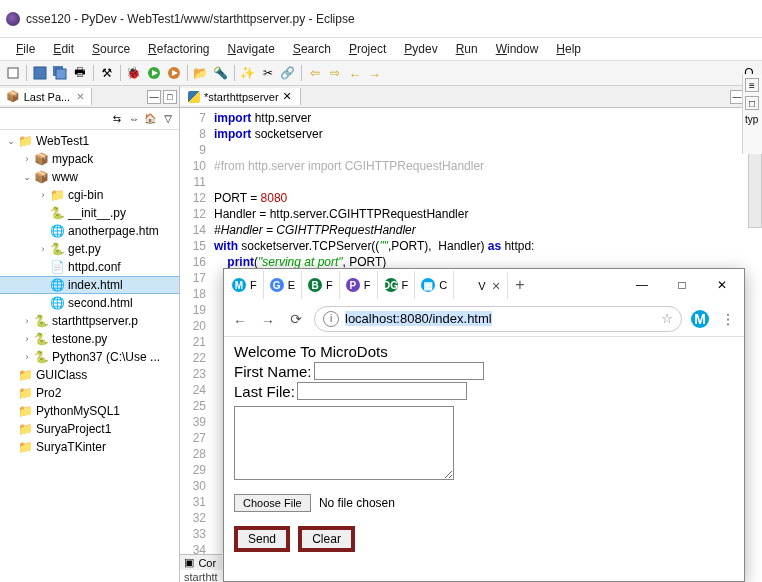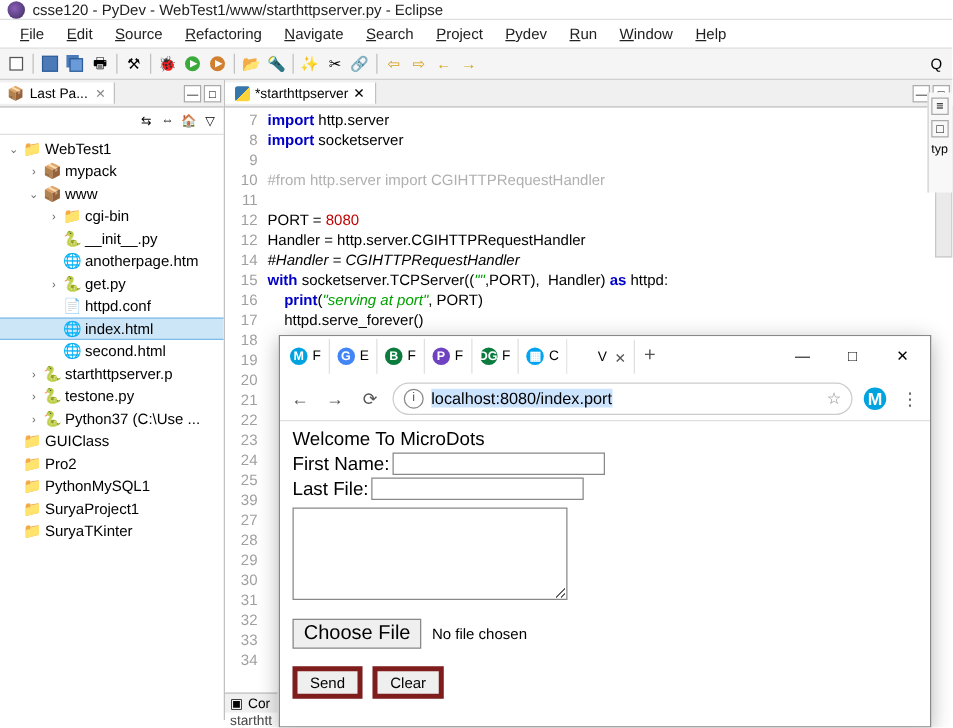--- a/index.html
+++ b/index.html
@@ -1,19 +1,19 @@
 <!DOCTYPE html>
 <html><head>
 <meta charset="utf-8">
 <style>
 * { box-sizing: border-box; margin: 0; padding: 0; font-family: "Segoe UI", Tahoma, sans-serif; }
 body { width: 762px; height: 582px; background: #fff; overflow: hidden; position: relative; font-size: 12px; }
 
 
-.titlebar { height: 16px; background: #fff; display: flex; align-items: center; padding: 0 6px; border-bottom: 1px solid #e0e0e0; }
+.titlebar { height: 38px; background: #fff; display: flex; align-items: center; padding: 0 6px; border-bottom: 1px solid #e0e0e0; }
 .titlebar .eclipse-icon { width: 14px; height: 14px; border-radius: 50%; background: radial-gradient(circle at 40% 40%, #8a5fb8, #3a2a5a); margin-right: 6px; }
 .titlebar span { font-size: 12px; color: #222; }
 
 
 .menubar { height: 22px; display: flex; align-items: center; padding: 0 8px; gap: 2px; }
 .menubar span { padding: 2px 8px; font-size: 12px; color: #222; cursor: default; }
 .menubar span u { text-decoration: underline; }
 
 
 .toolbar { height: 26px; background: #f5f5f5; border-top: 1px solid #e0e0e0; border-bottom: 1px solid #d0d0d0; display: flex; align-items: center; padding: 0 4px; gap: 2px; }
@@ -78,21 +78,21 @@
 .nav-btn { width: 20px; height: 20px; display:flex; align-items:center; justify-content:center; color:#555; font-size:14px; }
 .addr { flex: 1; height: 26px; border: 1px solid #ccc; border-radius: 14px; display: flex; align-items: center; padding: 0 8px; gap: 6px; font-size: 13px; }
 .addr .info { width:16px; height:16px; border:1px solid #888; border-radius:50%; display:flex; align-items:center; justify-content:center; font-size:10px; color:#555; }
 .addr .url-sel { background: #cde4ff; }
 .addr .star { margin-left:auto; color:#888; }
 
 .page { flex:1; padding: 6px 10px; font-family: "Times New Roman", serif; font-size: 15px; }
 .page .row { display:flex; align-items:center; margin-bottom:2px; }
 .page input[type=text] { height:18px; border:1px solid #888; font-size:13px; }
 .page textarea { width: 220px; height: 74px; border:1px solid #888; resize: both; margin-top:4px; }
-.page .filebtn { font-size:16px; padding:2px 8px; border:1px solid #888; background:#efefef; margin-top:10px; }
+.page .filebtn { font-size:11px; padding:2px 8px; border:1px solid #888; background:#efefef; margin-top:10px; }
 .page .filelabel { font-size:12px; margin-left:4px; }
 .page .btnrow { margin-top:14px; }
 .page .btnrow button { font-size:12px; padding:2px 10px; border:4px solid #7f1d1d; background:#efefef; margin-right:4px; }
 
 .right-edge { position:absolute; right:0; top:74px; width:20px; height:80px; border-left:1px solid #d0d0d0; background:#f8f8f8; padding:4px 2px; font-size:10px; }
 .right-edge .sq { width:14px; height:14px; border:1px solid #aaa; margin-bottom:4px; display:flex; align-items:center; justify-content:center; }
 </style>
 </head>
 <body>
 
@@ -394,21 +394,21 @@
       <div>□</div>
       <div class="close">✕</div>
     </div>
   </div>
   <div class="browser-toolbar">
     <div class="nav-btn">←</div>
     <div class="nav-btn">→</div>
     <div class="nav-btn">⟳</div>
     <div class="addr">
       <div class="info">i</div>
-      <span class="url-sel">localhost:8080/index.port</span>
+      <span class="url-sel">localhost:8080/index.html</span>
       <span class="star">☆</span>
     </div>
     <div class="nav-btn">
         <span style="background:#00a3e0;color:#fff;border-radius:50%;width:18px;height:18px;display:flex;align-items:center;justify-content:center;font-weight:bold">M</span>
       </div>
     <div class="nav-btn">⋮</div>
   </div>
   <div class="page">
     <div style="margin-bottom:2px">Welcome To MicroDots</div>
     <div class="row">

